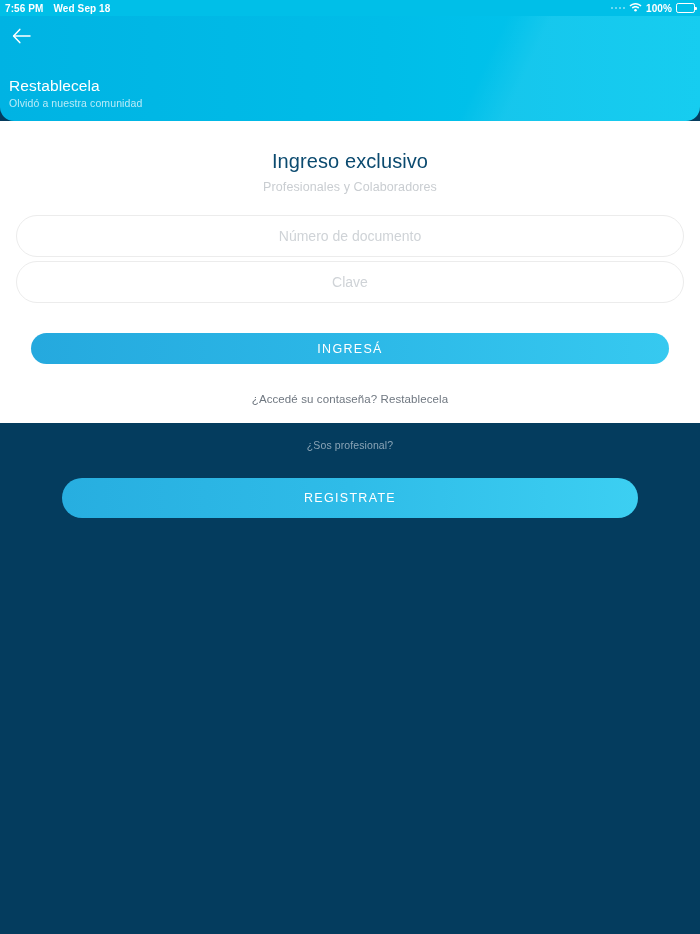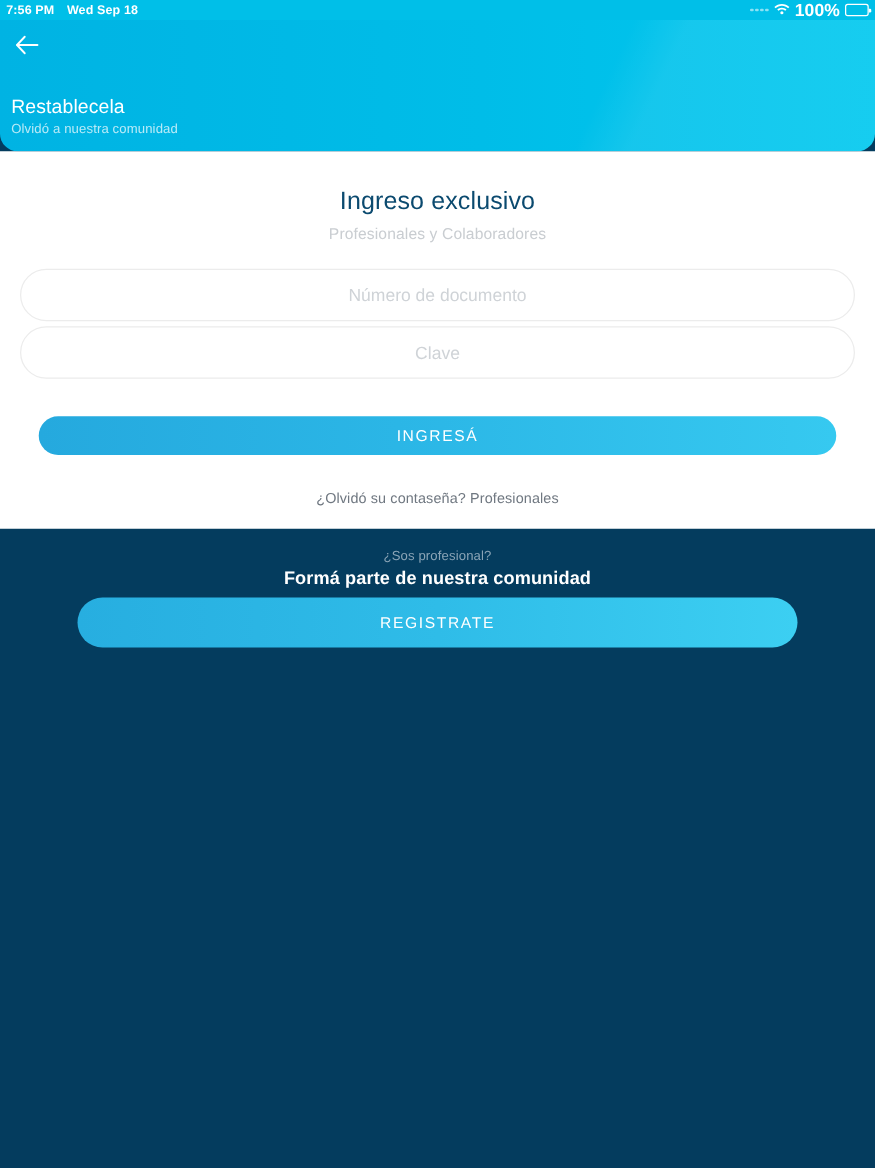--- a/index.html
+++ b/index.html
@@ -38,21 +38,21 @@
 
   .signal-dots { display: flex; align-items: flex-end; gap: 1.5px; opacity: 0.55; }
   .signal-dots i {
     display: block;
     width: 2.5px; height: 2.5px;
     border-radius: 50%;
     background: #ffffff;
   }
 
   .wifi-icon { display: block; }
-  .battery-pct { font-size: 14px; font-weight: bold; }
+  .battery-pct { font-size: 10px; font-weight: bold; }
   .battery-icon {
     width: 19px; height: 9.5px;
     border: 1.3px solid #ffffff;
     border-radius: 2.2px;
     position: relative;
     padding: 1px;
   }
   .battery-icon::after {
     content: "";
     position: absolute;
@@ -287,20 +287,19 @@
   <div class="field" id="field-document">
     <input class="field-input" type="text" placeholder="Número de documento" style="">
   </div>
 
   <div class="field" id="field-password">
     <input class="field-input" type="password" placeholder="Clave" style="">
   </div>
 
   <button class="primary-button">INGRESÁ</button>
 
-  <div class="forgot-link">¿Olvidó su contaseña? Profesionales</div>
+  <div class="forgot-link">¿Accedé su contaseña? Restablecela</div>
 </div>
 
 <div class="register-section">
   <div class="register-kicker">¿Sos profesional?</div>
-  <div class="register-title">Formá parte de nuestra comunidad</div>
   <button class="secondary-button">REGISTRATE</button>
 </div>
 
 </body></html>

